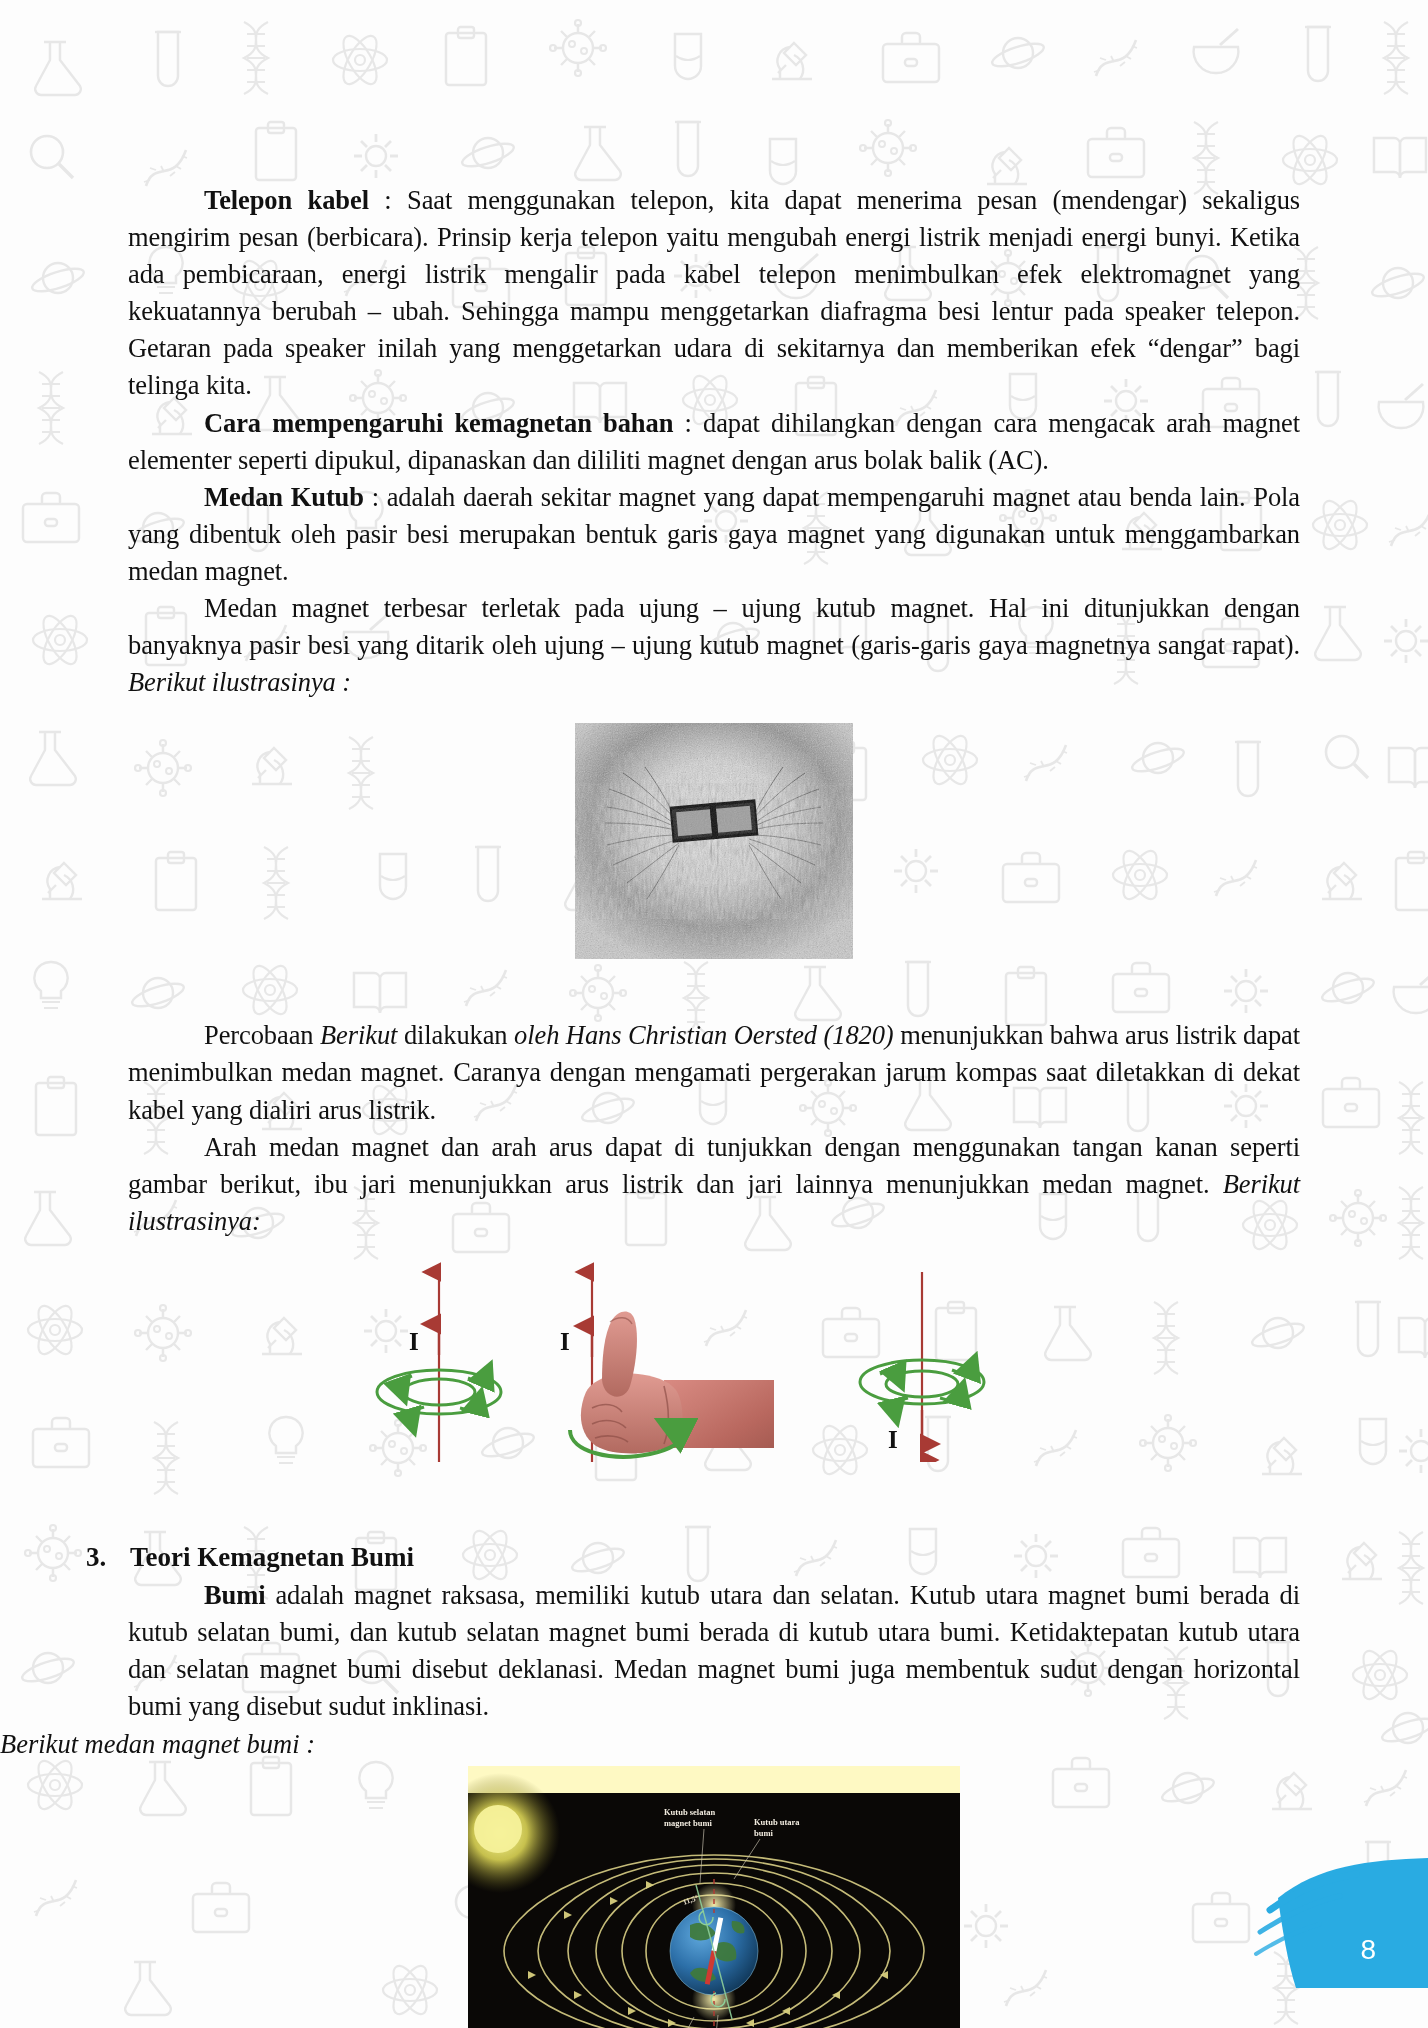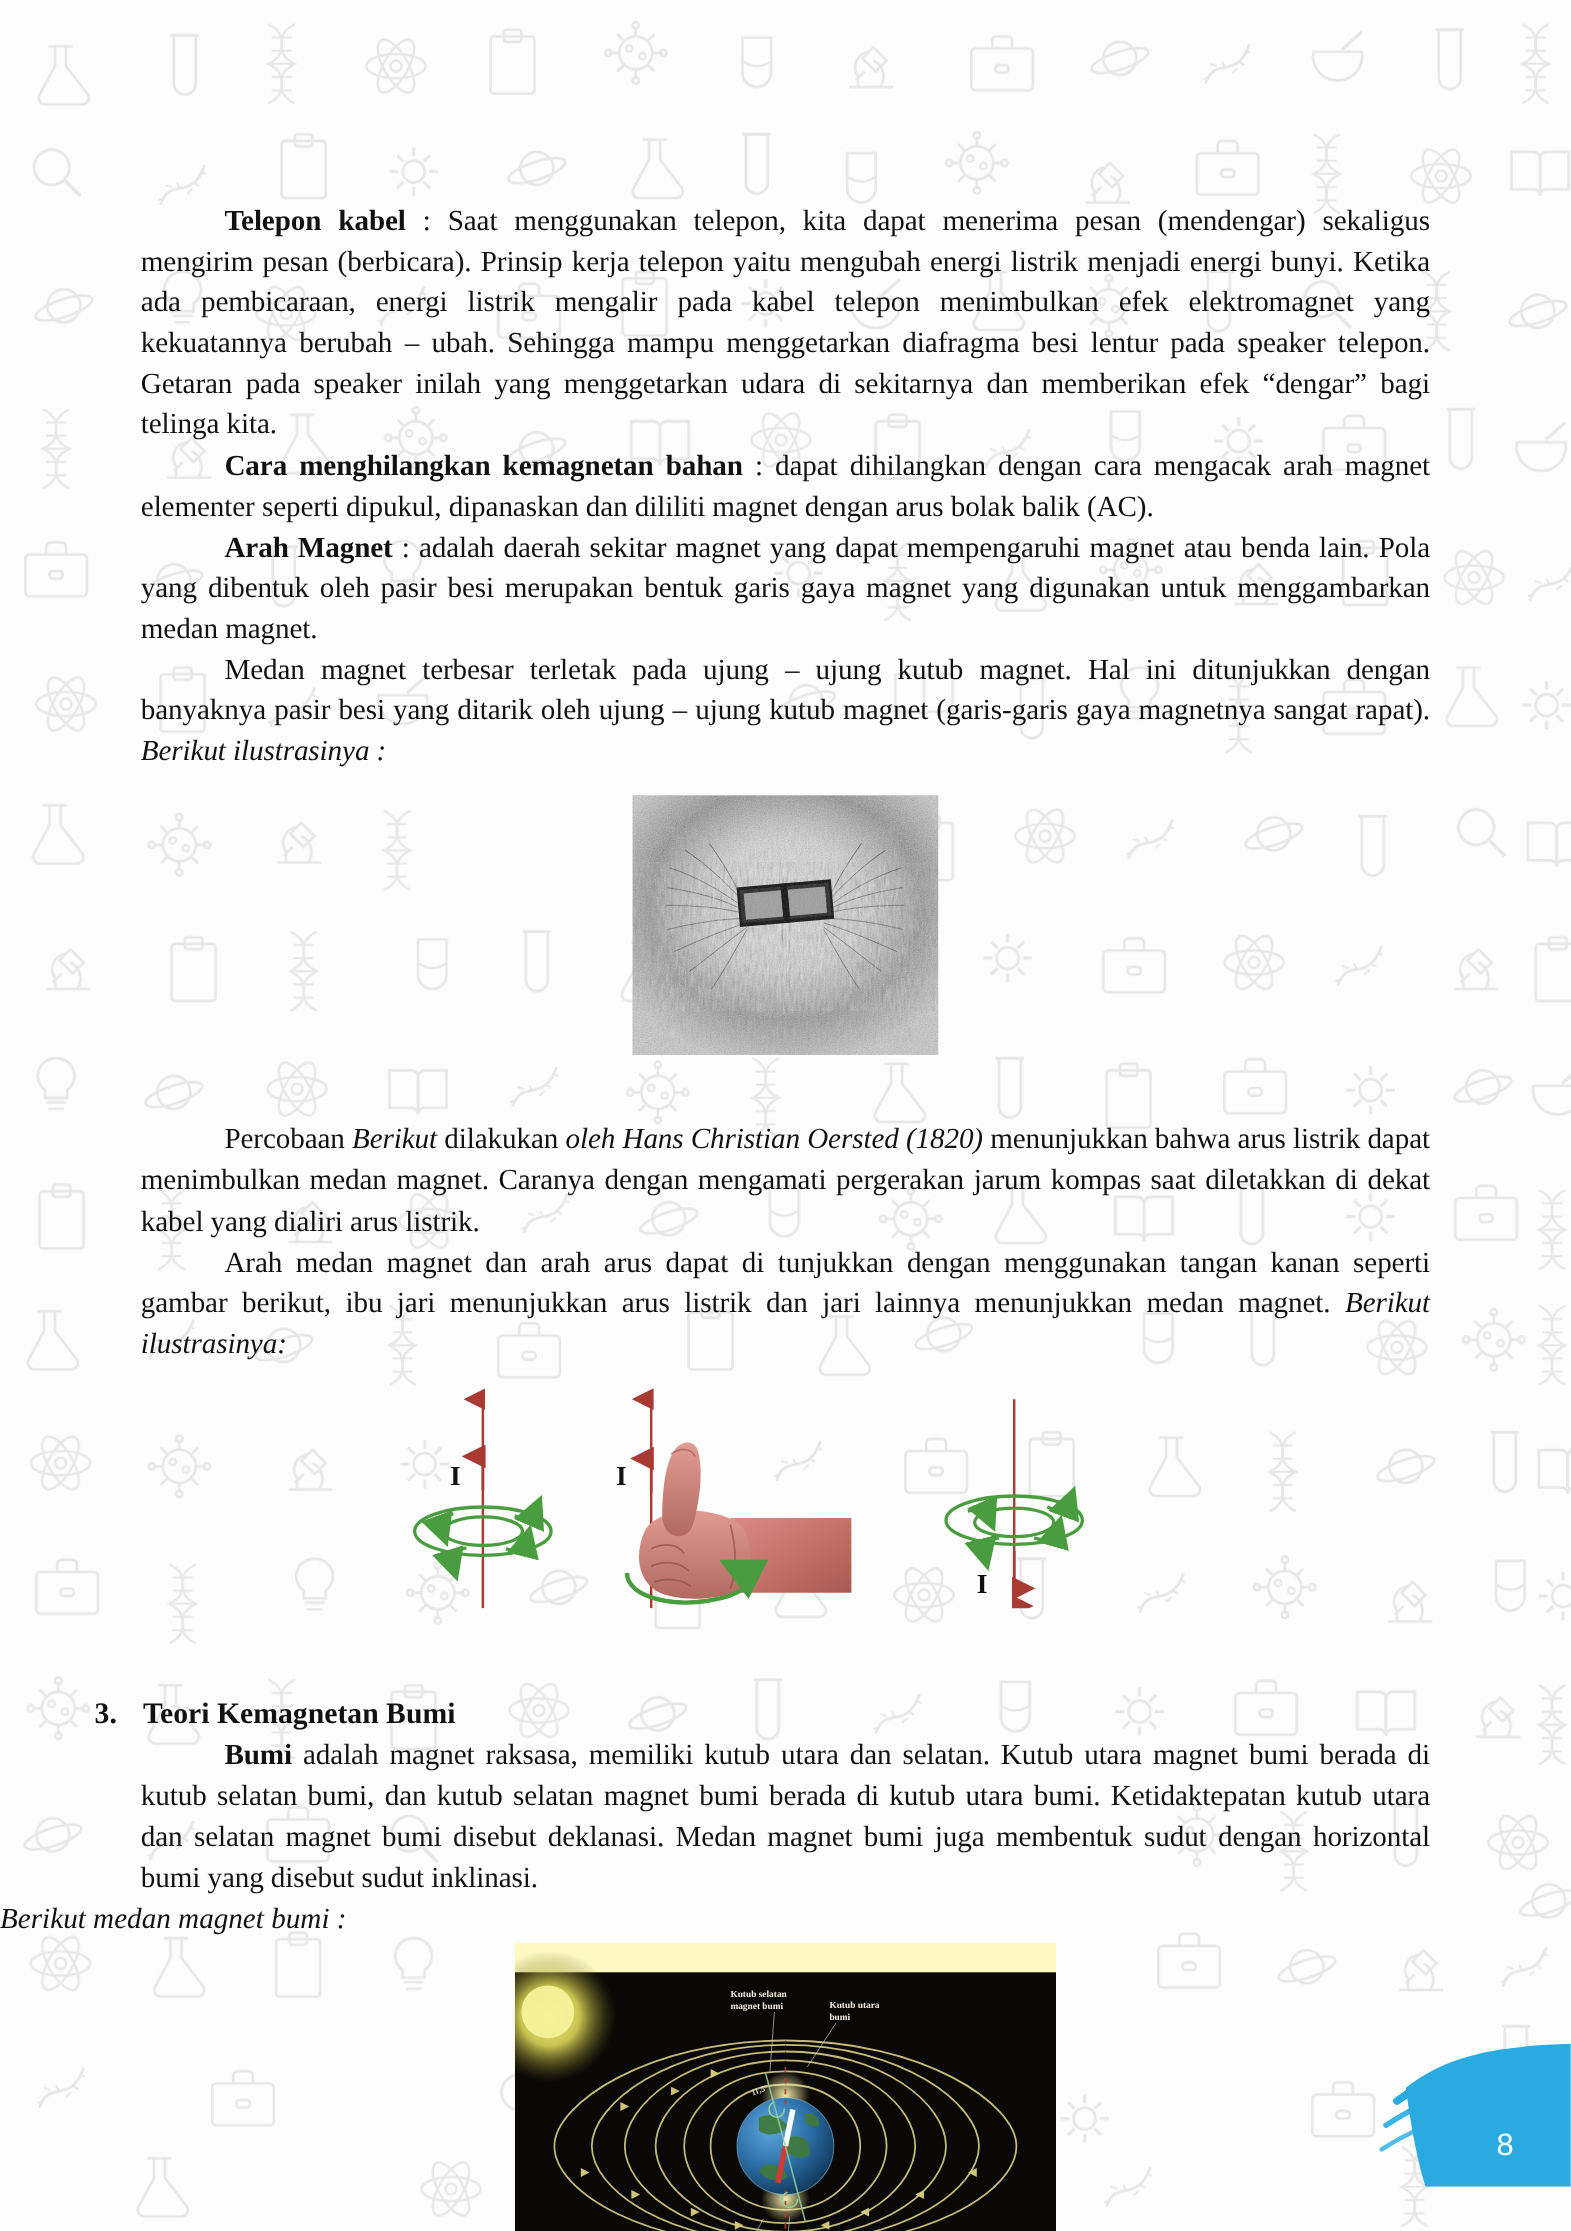--- a/index.html
+++ b/index.html
@@ -461,23 +461,23 @@
         <use href="#wm-clipboard" x="700" y="1955"></use>
         <use href="#wm-bacteria" x="1000" y="1960"></use>
       </g>
     </svg>
   </div>
 
   <div class="content">
 
     <p class="para"><b class="lead">Telepon kabel</b><span> : Saat menggunakan telepon, kita dapat menerima pesan (mendengar) sekaligus mengirim pesan (berbicara). Prinsip kerja telepon yaitu mengubah energi listrik menjadi energi bunyi. Ketika ada pembicaraan, energi listrik mengalir pada kabel telepon menimbulkan efek elektromagnet yang kekuatannya berubah – ubah. Sehingga mampu menggetarkan diafragma besi lentur pada speaker telepon. Getaran pada speaker inilah yang menggetarkan udara di sekitarnya dan memberikan efek “dengar” bagi telinga kita.</span></p>
 
-    <p class="para"><b class="lead">Cara menghilangkan kemagnetan bahan</b><span> : dapat dihilangkan dengan cara mengacak arah magnet elementer seperti dipukul, dipanaskan dan dililiti magnet dengan arus bolak balik (AC).</span></p>
-
-    <p class="para"><b class="lead">Arah Magnet</b><span> : adalah daerah sekitar magnet yang dapat mempengaruhi magnet atau benda lain. Pola yang dibentuk oleh pasir besi merupakan bentuk garis gaya magnet yang digunakan untuk menggambarkan medan magnet.</span></p>
+    <p class="para"><b class="lead">Cara mempengaruhi kemagnetan bahan</b><span> : dapat dihilangkan dengan cara mengacak arah magnet elementer seperti dipukul, dipanaskan dan dililiti magnet dengan arus bolak balik (AC).</span></p>
+
+    <p class="para"><b class="lead">Medan Kutub</b><span> : adalah daerah sekitar magnet yang dapat mempengaruhi magnet atau benda lain. Pola yang dibentuk oleh pasir besi merupakan bentuk garis gaya magnet yang digunakan untuk menggambarkan medan magnet.</span></p>
 
     <p class="para"><span>Medan magnet terbesar terletak pada ujung – ujung kutub magnet. Hal ini ditunjukkan dengan banyaknya pasir besi yang ditarik oleh ujung – ujung kutub magnet (garis-garis gaya magnetnya sangat rapat). </span><i class="it">Berikut ilustrasinya :</i></p>
   </div>
 
   <div class="figure">
     <div class="filings-wrap">
       <svg class="filings-svg" viewBox="0 0 278 236" xmlns="http://www.w3.org/2000/svg">
         <defs>
           <radialGradient id="fgGlow" cx="50%" cy="42%" r="62%">
             <stop offset="0%" stop-color="#f2f2f2"></stop>

